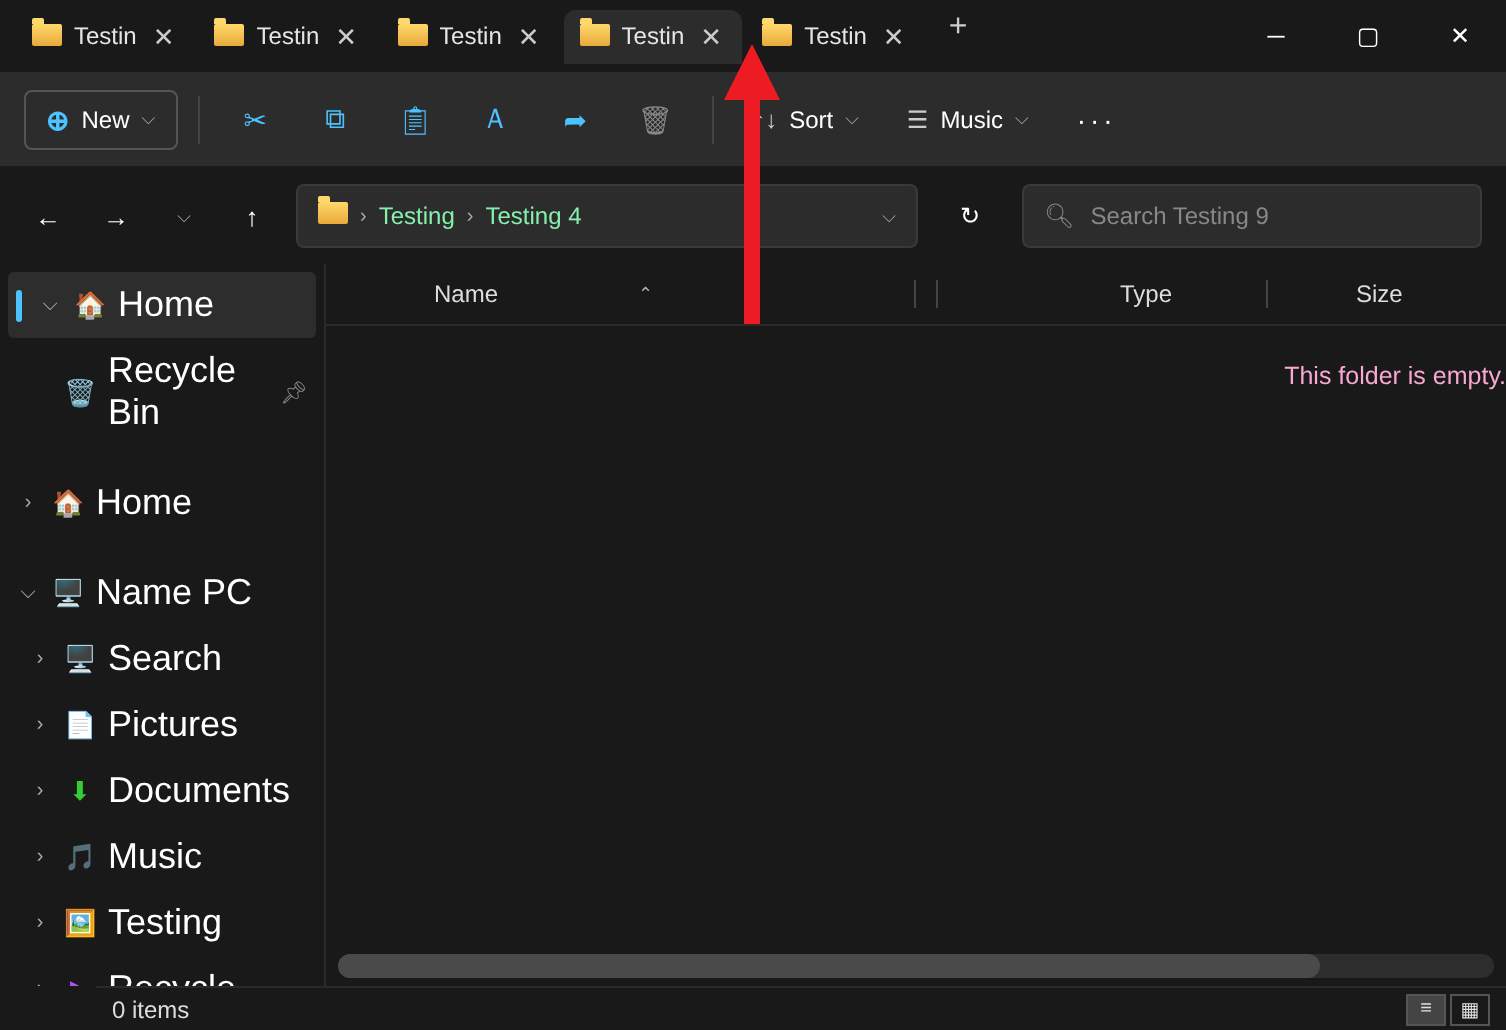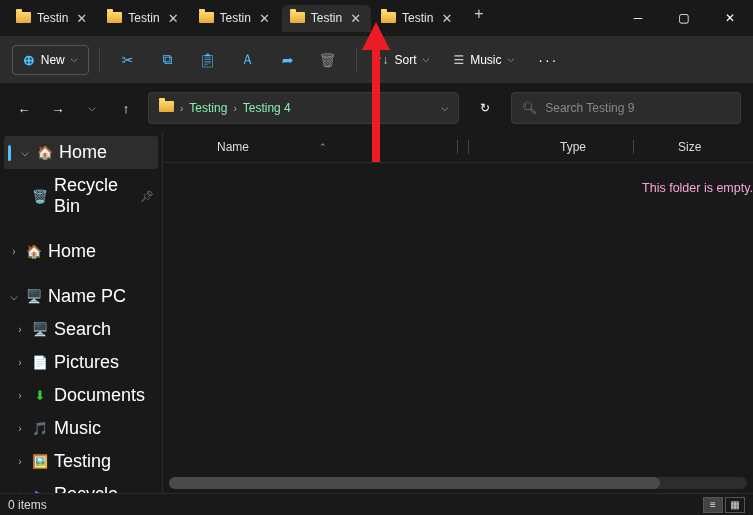--- a/index.html
+++ b/index.html
@@ -66,21 +66,21 @@
   .colheader.date { width: 140px; }
   .colheader.type { width: 120px; justify-content: center; }
   .colheader.size { width: 50px; }
   .colsep { width:1px; height:14px; background:#444; margin-right:10px; }
   .sort-ind { font-size: 9px; color: #aaa; margin-left: 70px; }
   .empty-msg { text-align: right; color: #f9a8d4; font-size: 12.5px; padding: 18px 0; }
   .hscroll { position: absolute; bottom: 4px; left: 6px; right: 6px; height: 12px; background: #2d2d2d; border-radius: 6px; }
   .hscroll-thumb { height: 100%; width: 85%; background: #4a4a4a; border-radius: 6px; }
   
   
-  .statusbar { height: 22px; background: #191919; display: flex; align-items: center; padding: 0 8px; border-top: 1px solid #2a2a2a; font-size: 12px; color: #ddd; }
+  .statusbar { height: 22px; background: #191919; display: flex; align-items: center; padding: 0 8px; border-top: 1px solid #2a2a2a; font-size: 12px; color: #ddd; margin-left: 48px; }
   .statusbar .spacer { flex: 1; }
   .viewmode { display:flex; gap:2px; }
   .viewmode-btn { width:20px; height:16px; border:1px solid #555; display:flex;align-items:center;justify-content:center;cursor:pointer; font-size:10px; }
   .viewmode-btn.active { background:#444; }
   
   
   .annotation-arrow { position: absolute; left: 356px; top: 22px; z-index: 100; pointer-events: none; }
   
   .folder-glyph { display:inline-block; width:15px; height:11px; background:linear-gradient(#ffd86b,#e8a93a); border-radius:1px; position:relative; }
   .folder-glyph::before { content:""; position:absolute; top:-3px; left:0; width:6px; height:3px; background:#ffd86b; border-radius:1px 1px 0 0; }

